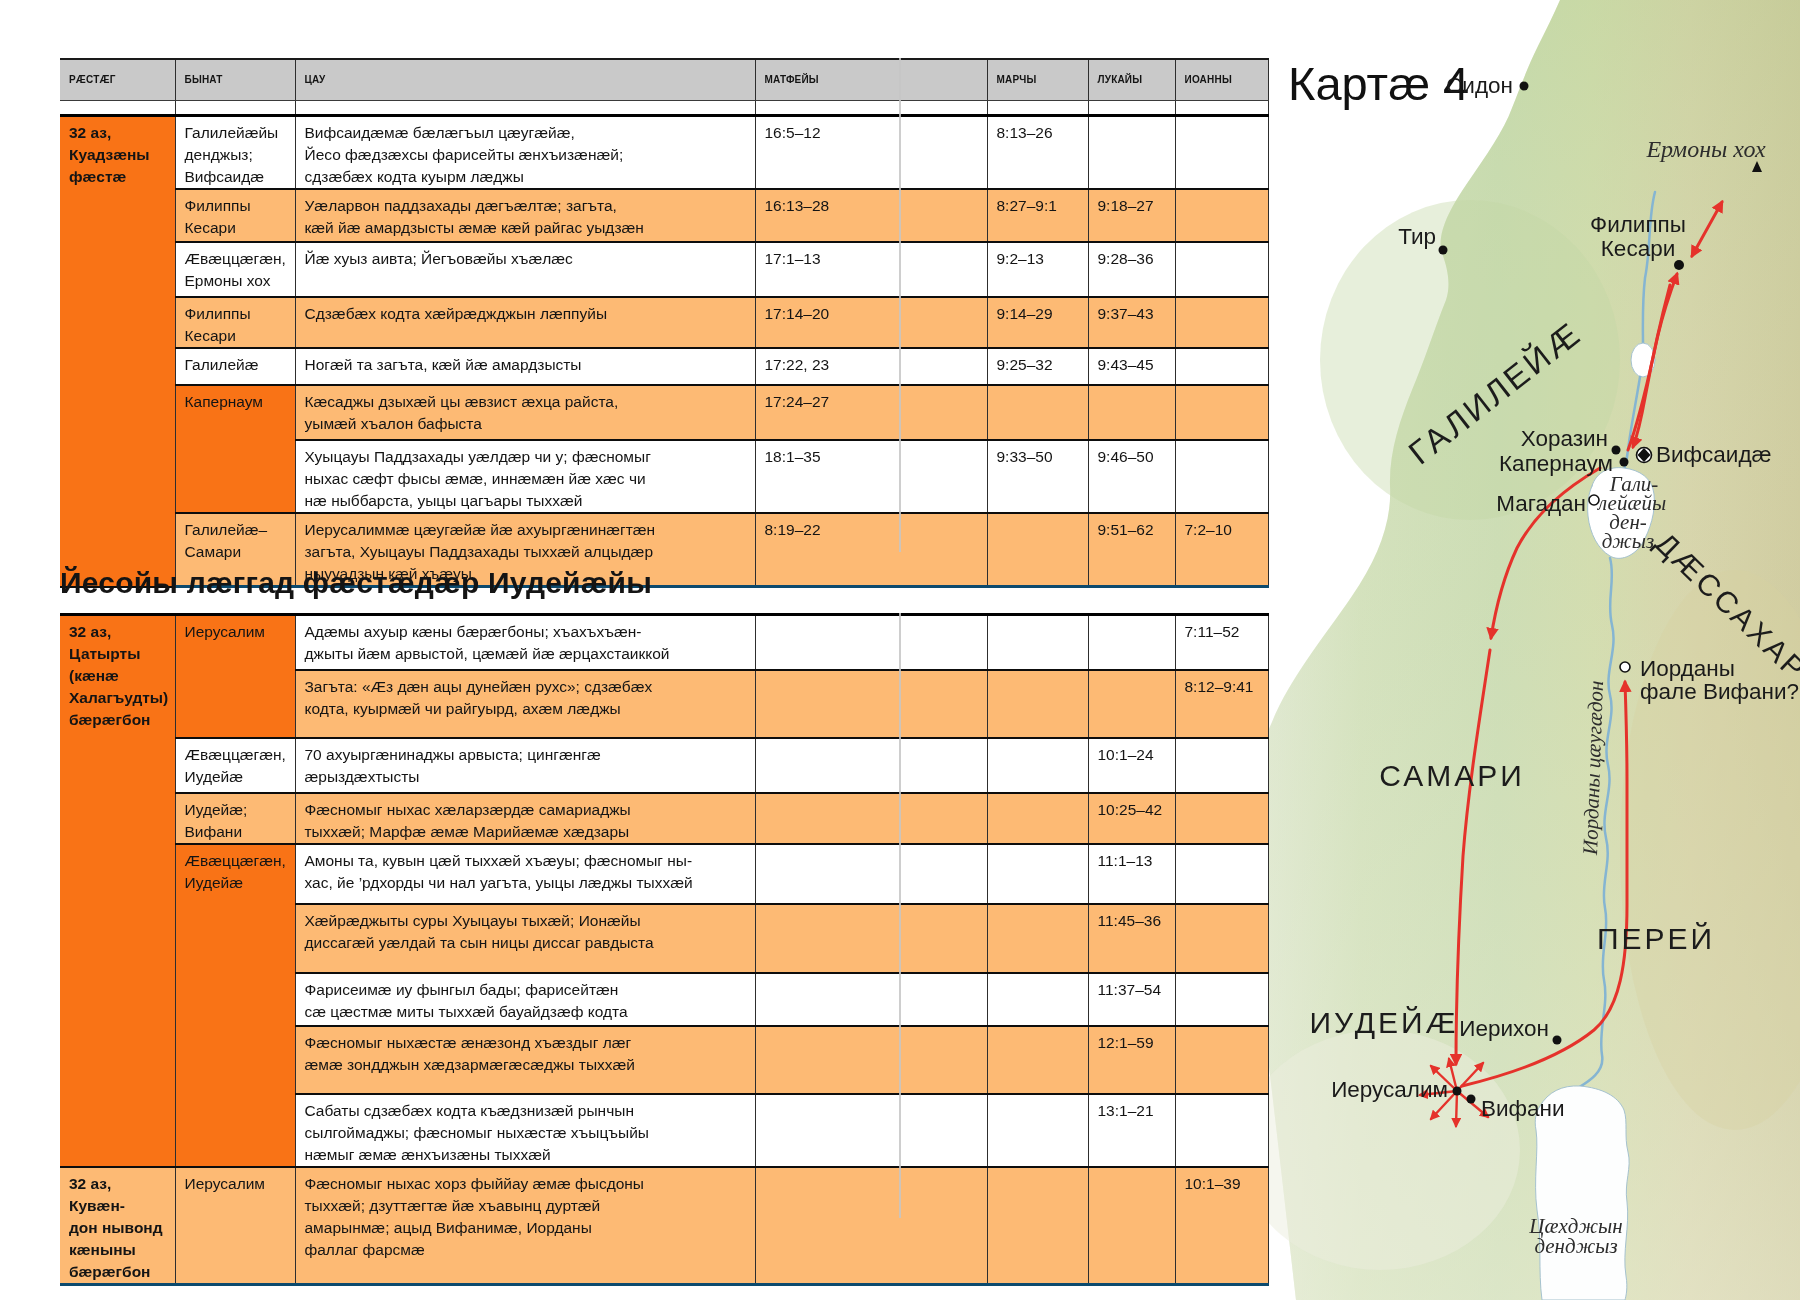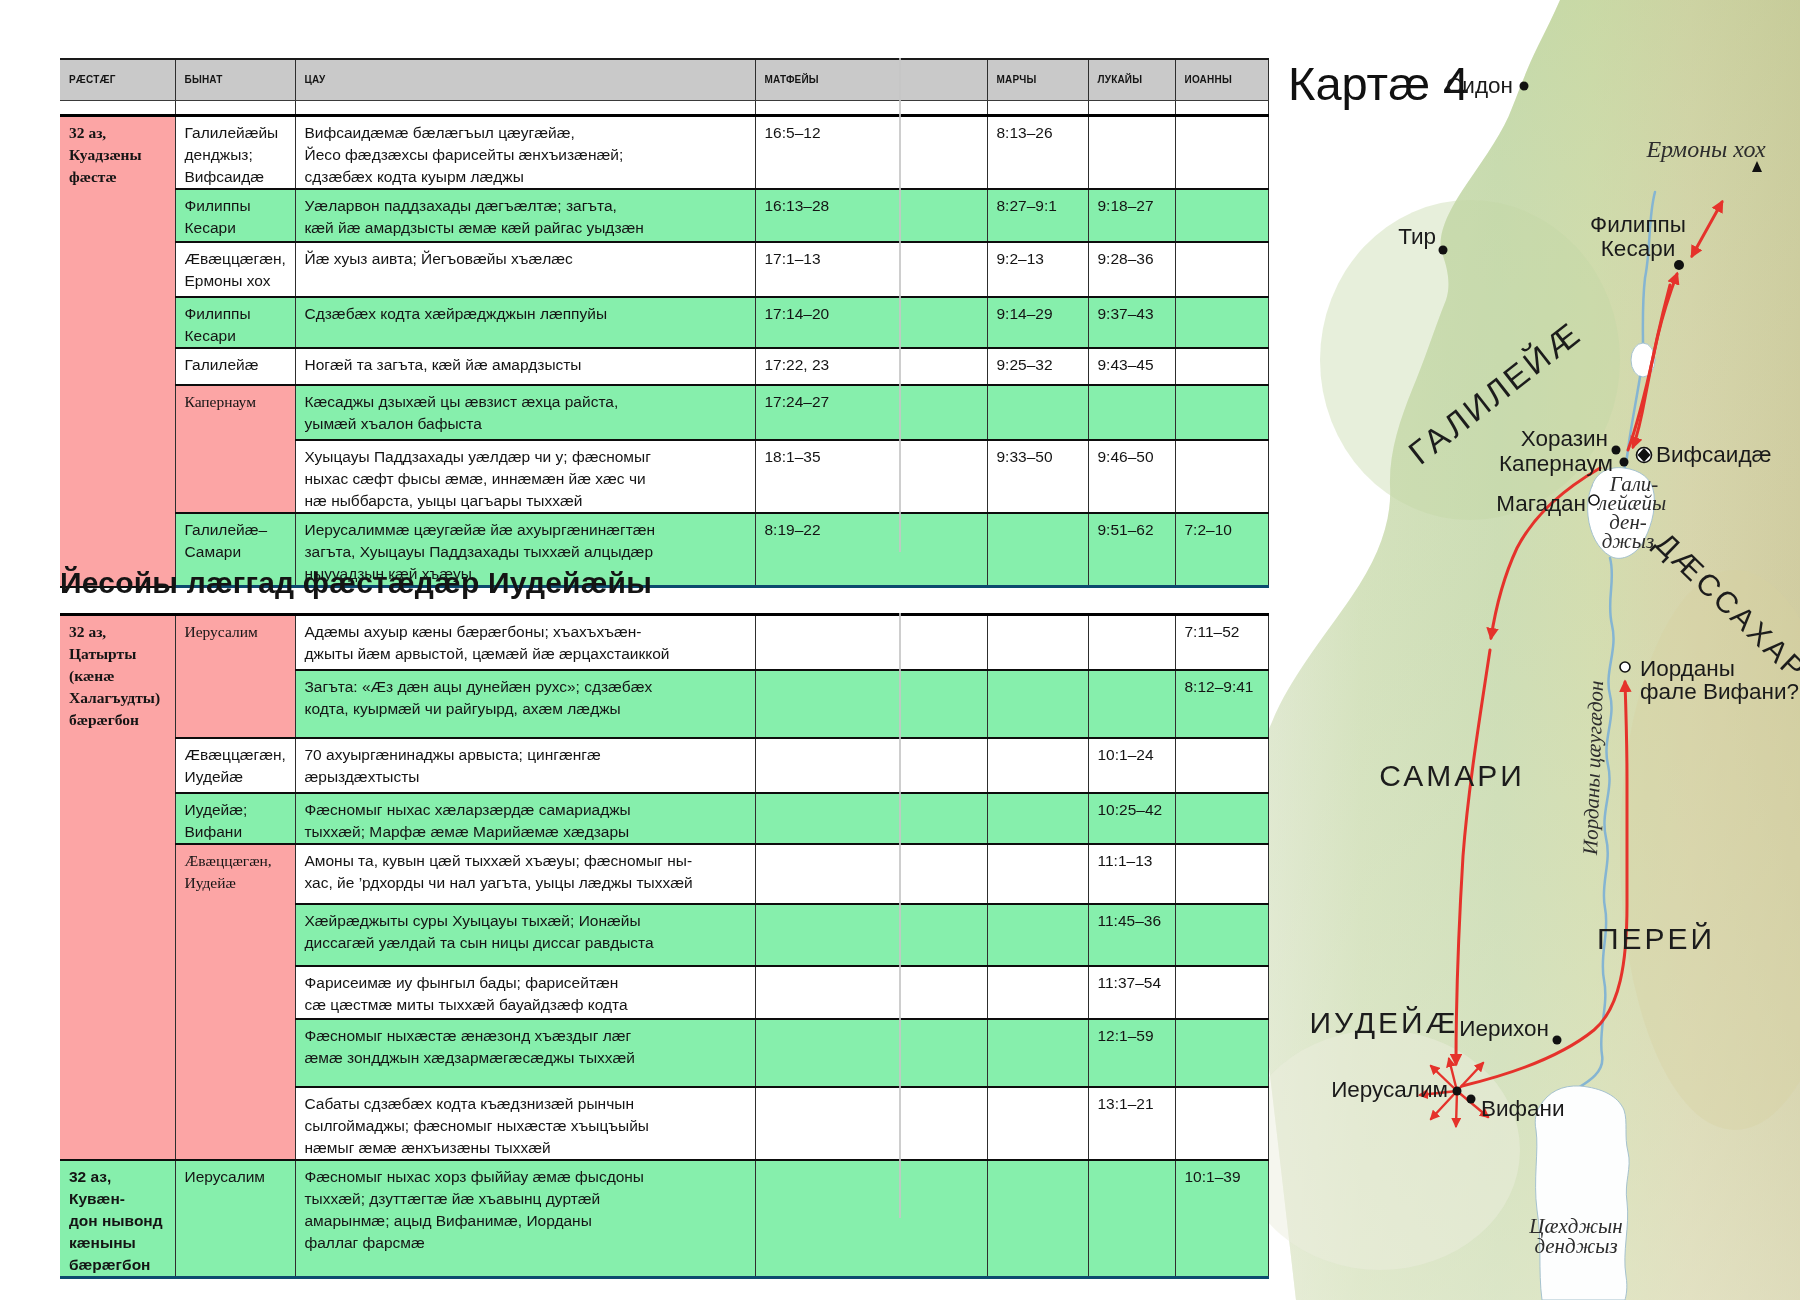--- a/index.html
+++ b/index.html
@@ -17,25 +17,25 @@
      vertical-align:middle;padding:0 4px 0 9px;border-top:2.5px solid #1a1a1a;
      border-bottom:1.5px solid #3a3a3a;height:40px;white-space:normal;}
   tr{border:0;}
   table{border-right:1.5px solid #2e2e2e;}
   th:first-child,td:first-child{border-left:0;}
   tr.spacer td{height:13px;padding:0;border-top:0;border-bottom:3px solid #000;background:#fff;}
   tbody td{border-top:2px solid #0d0d0d;border-bottom:2px solid #0d0d0d;}
   #t2 {border-top:3px solid #000;}
   #t1-body tbody tr:last-child td, #t2 tbody tr:last-child td{border-bottom:3px solid #0c4a6e;}
   td.time{font-weight:bold;}
-  td.sh{background:#86efac;}
-  td.merge{background:#fca5a5;font-family:Liberation Serif, serif;}
+  td.sh{background:#fdba74;}
+  td.merge{background:#f97316;}
   .r68{height:68px;} .r53{height:53px;} .r55{height:55px;} .r30{height:30px;}
   .r37{height:37px;} .r72{height:72px;margin-top:39px;} .r51{height:51px;} .r60{height:60px;}
-  .r57{height:62px;} .r54{height:68px;} .r73{height:73px;} .r92{height:92px;}
+  .r57{height:69px;} .r54{height:68px;} .r73{height:73px;} .r92{height:92px;}
   #section-title{position:absolute;left:60px;top:566px;z-index:2;
       font-size:30px;font-weight:bold;letter-spacing:.2px;}
   #gutter1,#gutter2{position:absolute;left:899px;width:1.5px;background:#c6c6c6;z-index:3;opacity:.85;}
   #gutter1{top:58px;height:494px;} #gutter2{top:613px;height:605px;}
   
   text{fill:#1a1a1a;}
   .city{font-family:"Liberation Sans",sans-serif;font-size:22.5px;}
   .region{font-family:"Liberation Sans",sans-serif;font-size:30px;letter-spacing:3px;fill:#1c1c1c;}
   .region-big{font-family:"Liberation Sans",sans-serif;font-size:33px;letter-spacing:3px;fill:#1c1c1c;}
   .water{font-family:"Liberation Serif",serif;font-style:italic;font-size:21px;fill:#2d2d2d;}

